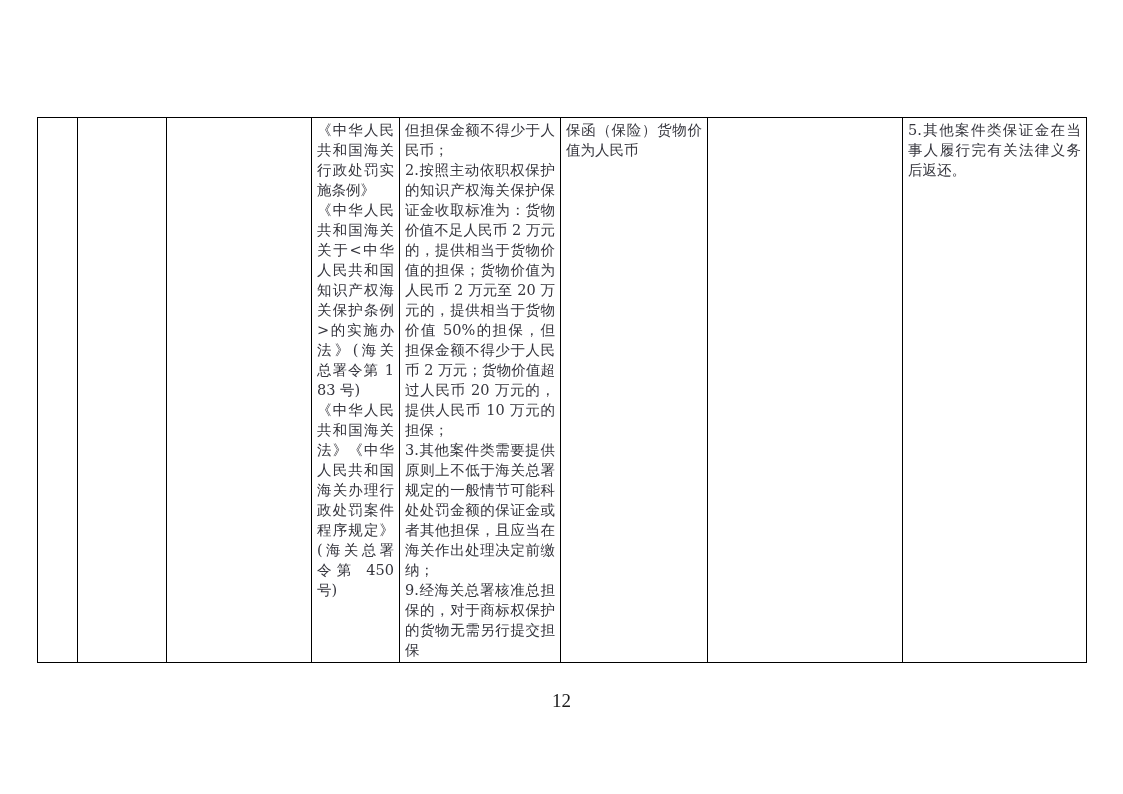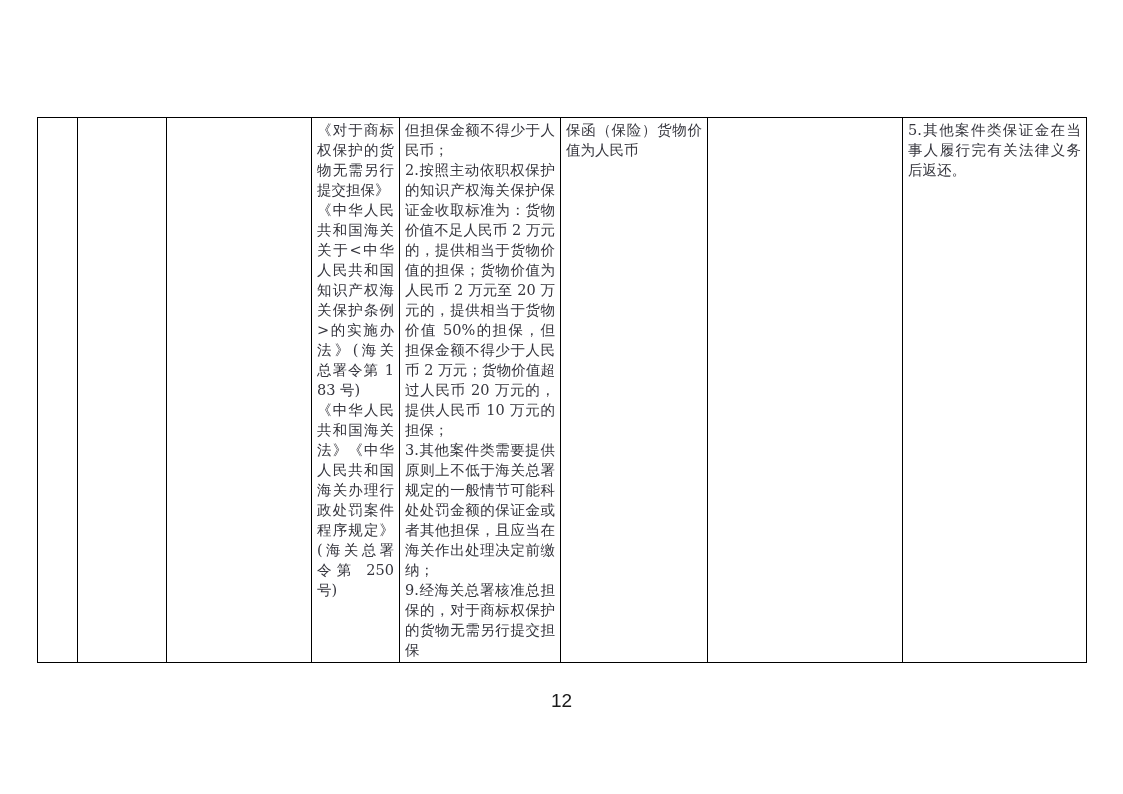--- a/index.html
+++ b/index.html
@@ -36,21 +36,21 @@
   }
   table.doc-table td p {
     margin: 0;
   }
   .page-number {
     position: absolute;
     left: 0;
     right: 0;
     top: 690px;
     text-align: center;
-    font-family: Liberation Sans, sans-serif;
+    font-family: Liberation Serif, serif;
     font-size: 19px;
     color: #1a1a1a;
   }
 </style>
 </head>
 <body>
 
 <div class="page">
 
   <table class="doc-table">
@@ -63,23 +63,23 @@
       <col style="width:147px">
       <col style="width:195px">
       <col style="width:184px">
     </colgroup>
     <tbody>
         <tr style="height:524px">
       <td></td>
       <td></td>
       <td></td>
       <td>
-        <p>《对于商标权保护的货物无需另行提交担保》</p>
+        <p>《中华人民共和国海关行政处罚实施条例》</p>
         <p>《中华人民共和国海关关于&lt;中华人民共和国知识产权海关保护条例&gt;的实施办法》(海关总署令第 183 号)</p>
-        <p>《中华人民共和国海关法》《中华人民共和国海关办理行政处罚案件程序规定》(海关总署令第 250 号)</p>
+        <p>《中华人民共和国海关法》《中华人民共和国海关办理行政处罚案件程序规定》(海关总署令第 450 号)</p>
       </td>
       <td>
         <p>但担保金额不得少于人民币；</p>
         <p>2.按照主动依职权保护的知识产权海关保护保证金收取标准为：货物价值不足人民币 2 万元的，提供相当于货物价值的担保；货物价值为人民币 2 万元至 20 万元的，提供相当于货物价值 50%的担保，但担保金额不得少于人民币 2 万元；货物价值超过人民币 20 万元的，提供人民币 10 万元的担保；</p>
         <p>3.其他案件类需要提供原则上不低于海关总署规定的一般情节可能科处处罚金额的保证金或者其他担保，且应当在海关作出处理决定前缴纳；</p>
         <p>9.经海关总署核准总担保的，对于商标权保护的货物无需另行提交担保</p>
       </td>
       <td>
         <p>保函（保险）货物价值为人民币</p>
       </td>

